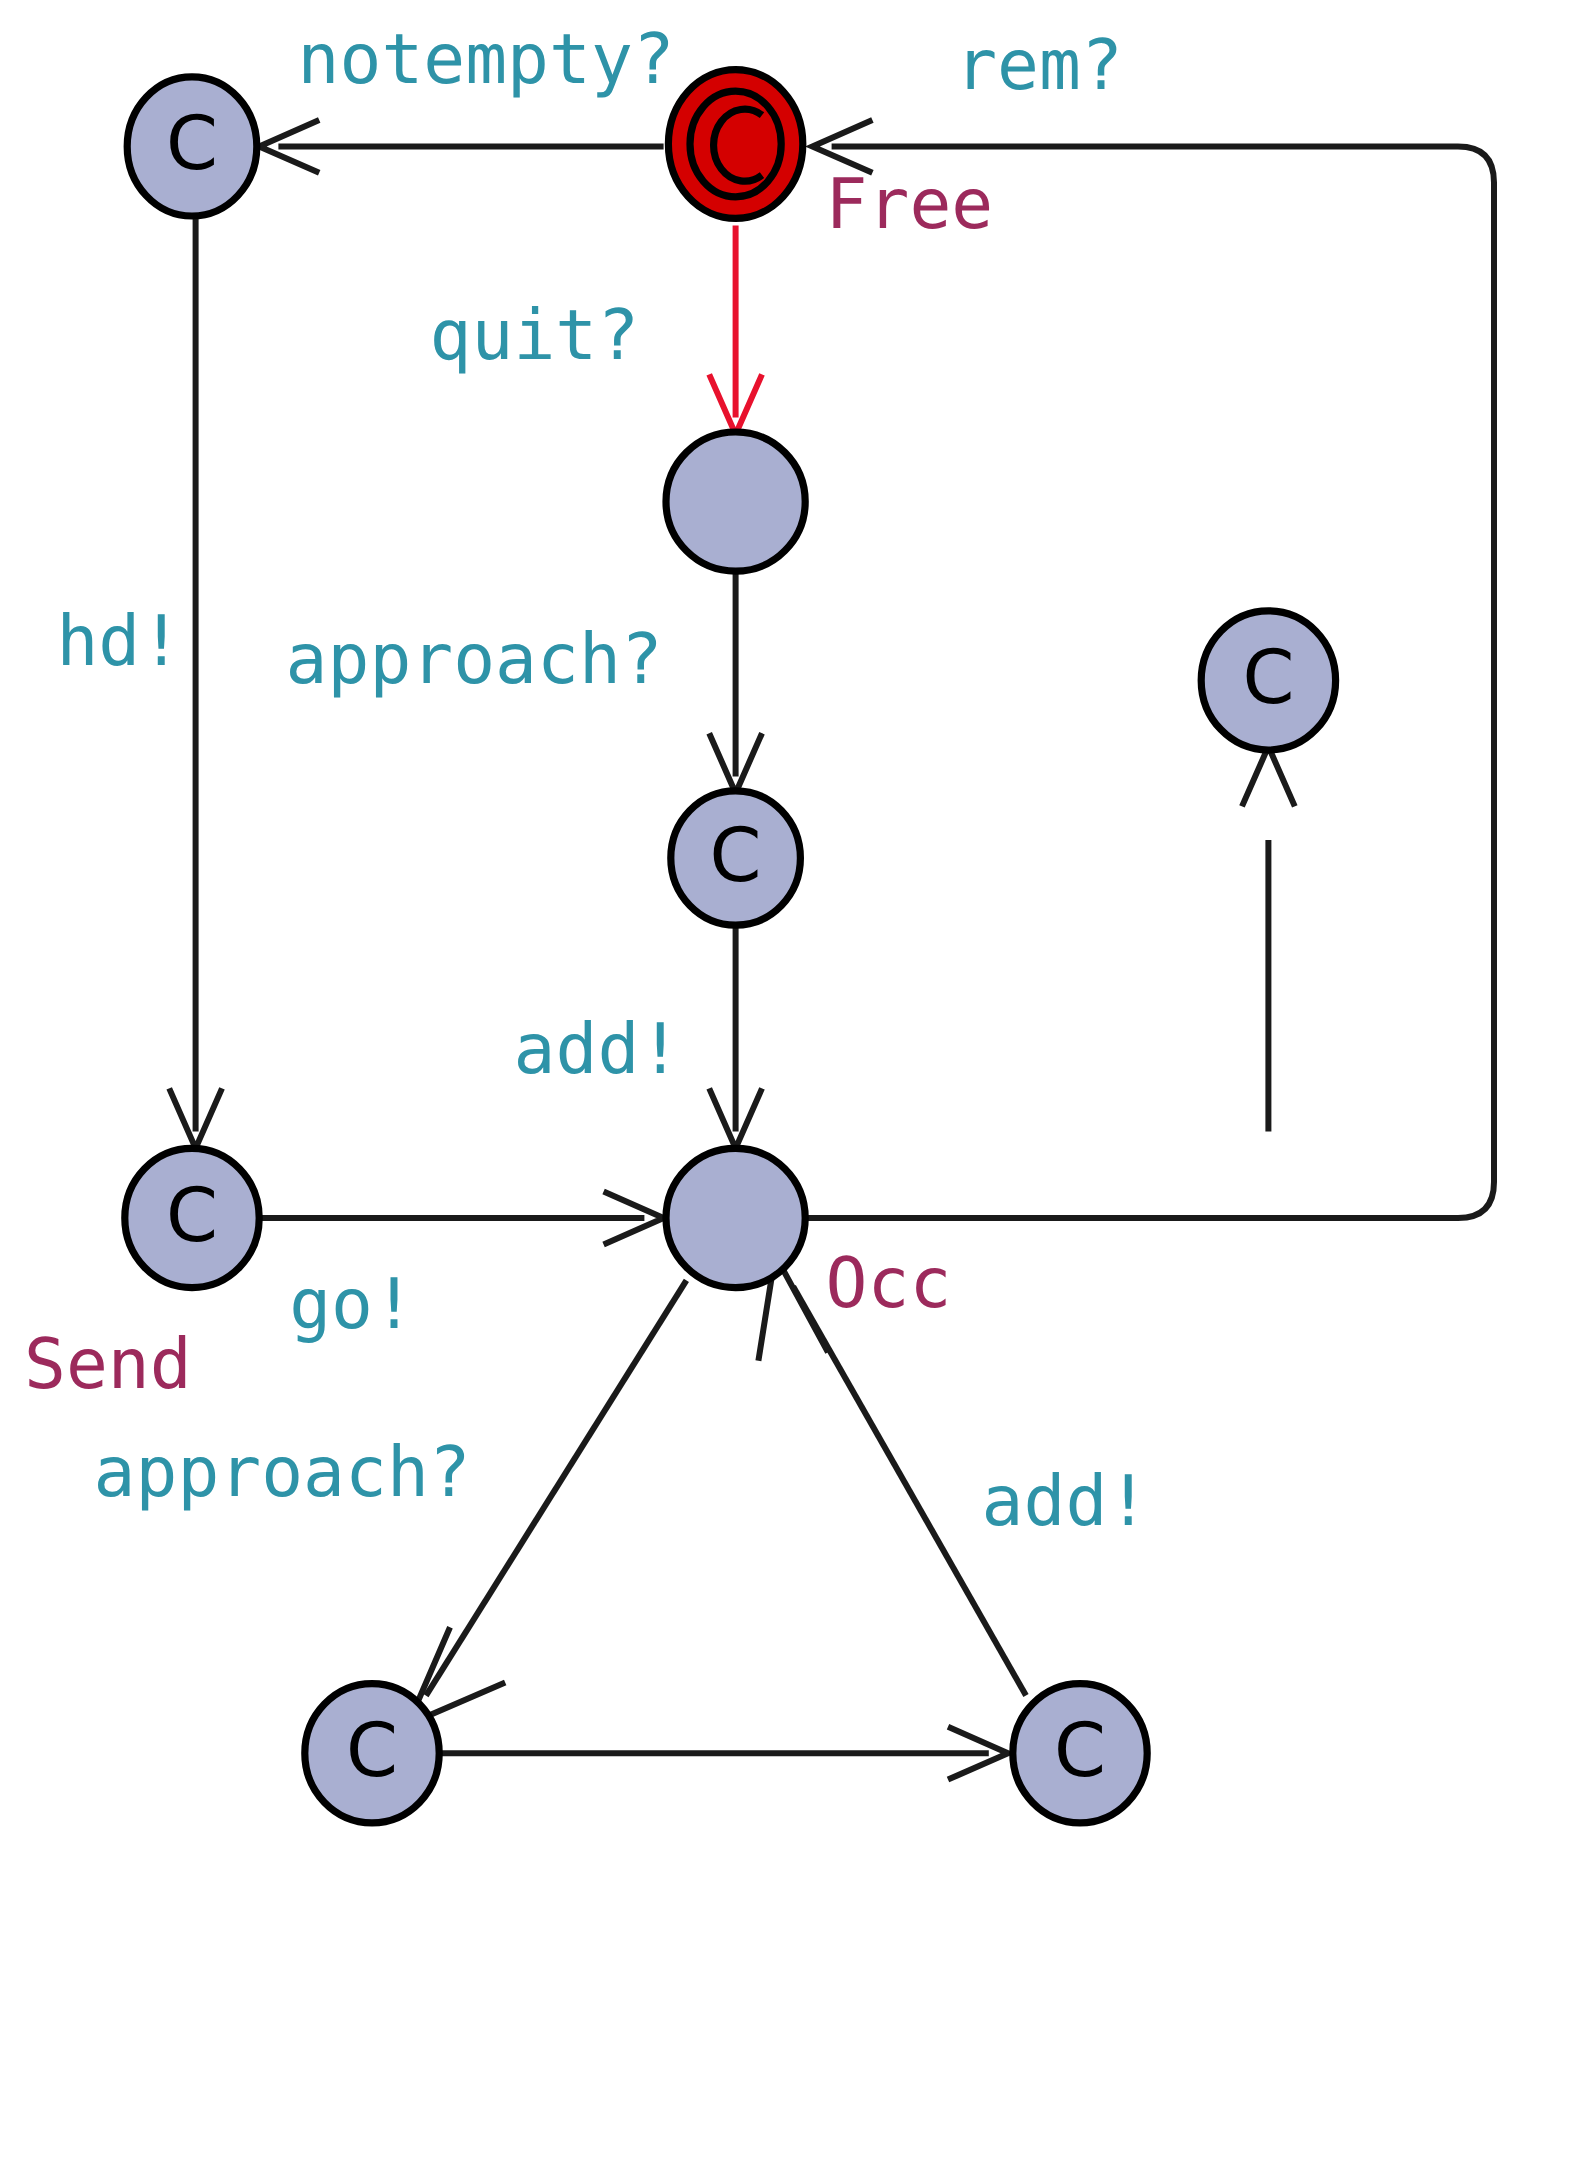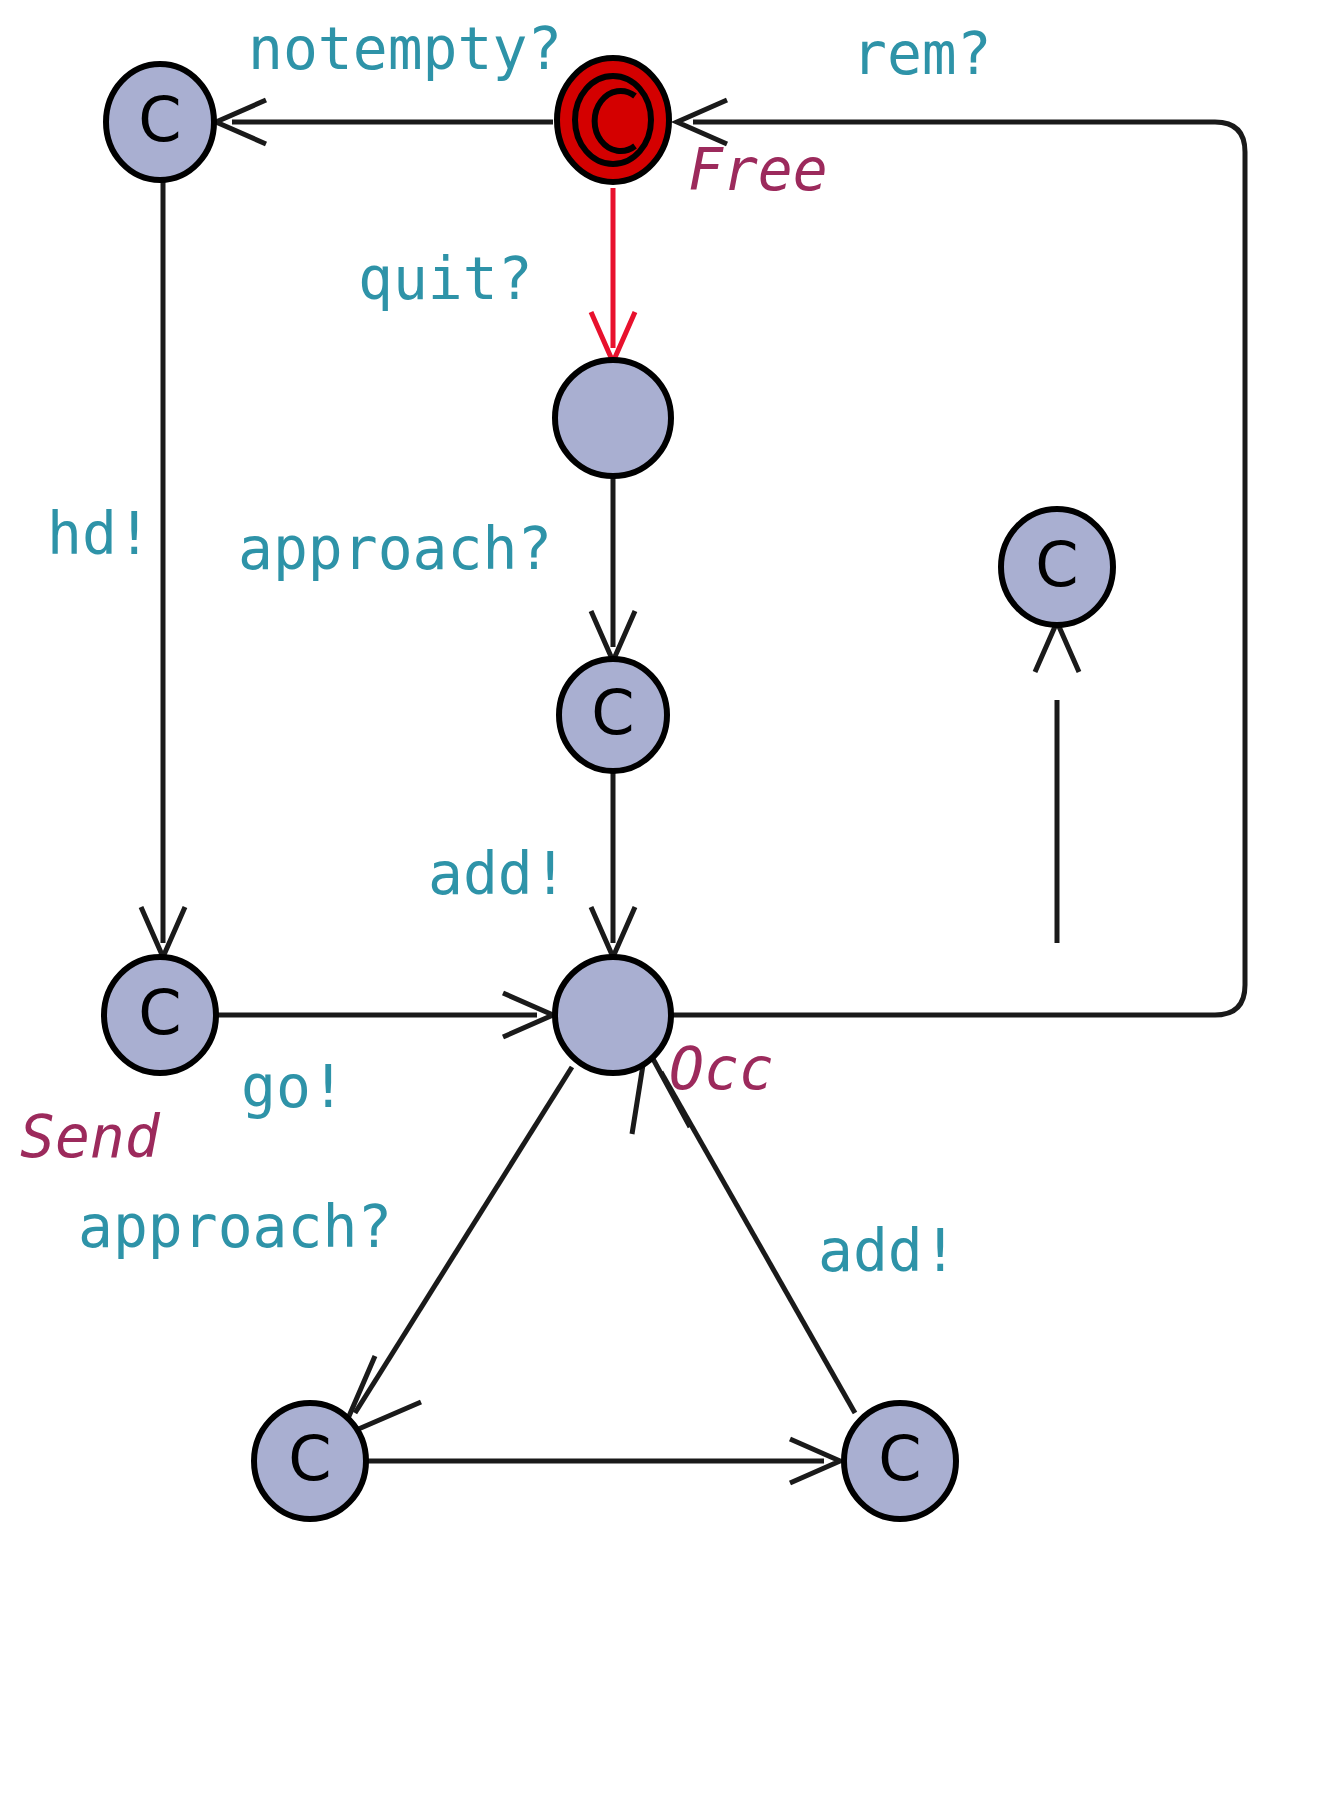--- a/index.html
+++ b/index.html
@@ -71,21 +71,20 @@
     letter-spacing: 0px;
     line-height: 1;
   }
   .state-label {
     position: absolute;
     font-family: "DejaVu Sans Mono", "Liberation Mono", monospace;
     font-size: 58px;
     color: #9c2a5c;
     white-space: nowrap;
     line-height: 1;
-    font-style: italic;
   }
 </style>
 </head>
 <body>
 
 <div id="canvas">
 
   <svg id="graph" viewBox="0 0 1320 1807">
 
     <g>
@@ -183,25 +182,25 @@
     </g>
 
     <g>
       <ellipse class="node-circle" cx="900" cy="1461" rx="56" ry="58" fill="#a9afd1"></ellipse>
       <text class="node-glyph" x="900" y="1463">C</text>
     </g>
 
   </svg>
 
   <div class="edge-label" style="left:248px;  top:20px;text-align:right;">notempty?</div>
-  <div class="edge-label" style="left:852px;  top:25px;">rem?</div>
+  <div class="edge-label" style="left:796px;  top:25px;">rem?</div>
   <div class="state-label" style="left:688px;  top:141px;">Free</div>
   <div class="edge-label" style="left:358px;  top:250px;">quit?</div>
   <div class="edge-label" style="left:238px;  top:520px;">approach?</div>
   <div class="edge-label" style="left:22px;   top:505px;margin-left:25px;">hd!</div>
   <div class="edge-label" style="left:428px;  top:845px;">add!</div>
-  <div class="state-label" style="left:669px;  top:1040px;">Occ</div>
+  <div class="state-label" style="left:688px;  top:1040px;">Occ</div>
   <div class="edge-label" style="left:241px;  top:1058px;">go!</div>
   <div class="state-label" style="left:20px;   top:1108px;">Send</div>
   <div class="edge-label" style="left:78px;   top:1198px;">approach?</div>
   <div class="edge-label" style="left:818px;  top:1222px;">add!</div>
 
 </div>
 
 </body></html>

